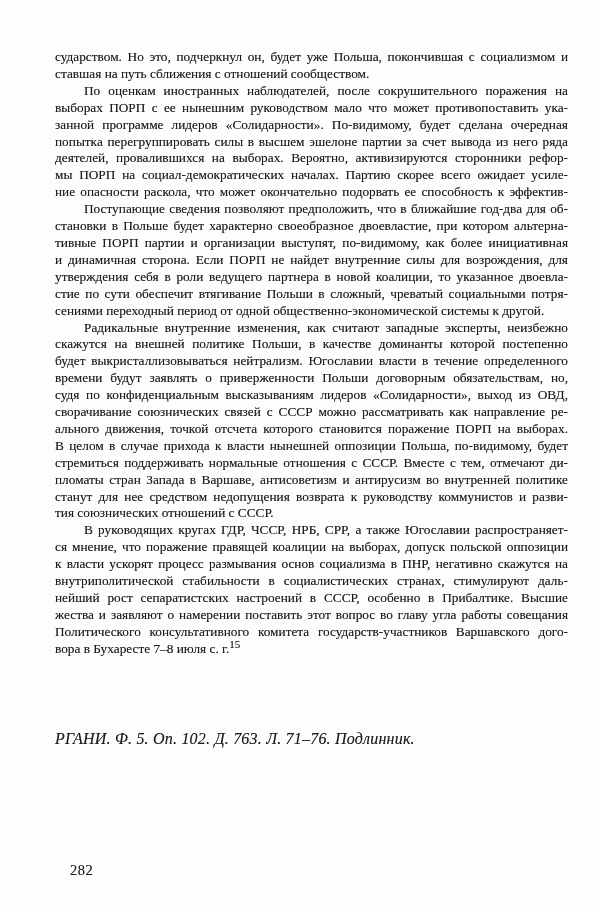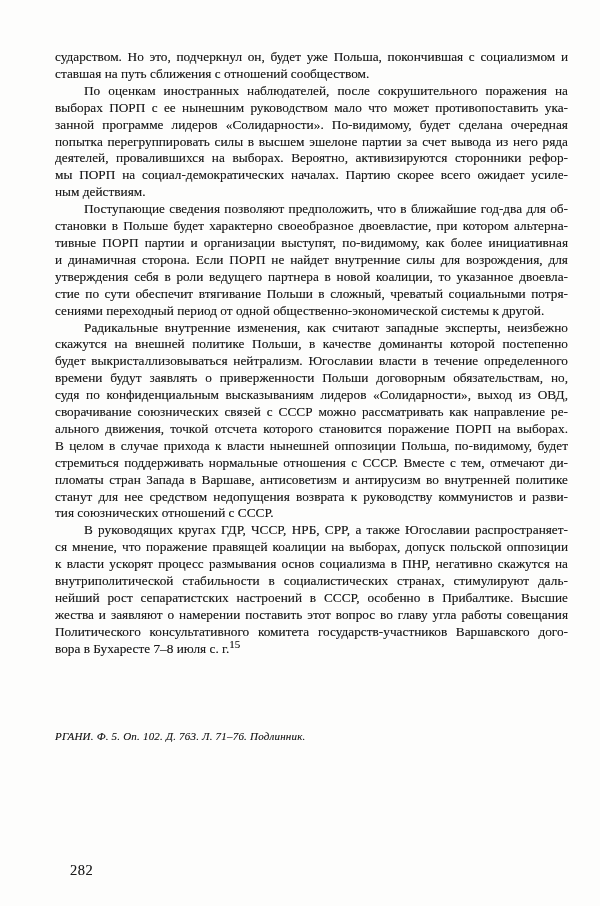--- a/index.html
+++ b/index.html
@@ -41,21 +41,21 @@
     font-size: 11px;
     line-height: 0;
     vertical-align: super;
   }
   .source-line {
     position: absolute;
     left: 55px;
     top: 730px;
     width: 513px;
     font-style: italic;
-    font-size: 11px;
+    font-size: 16px;
     letter-spacing: 0.2px;
     text-shadow: 0 0 0.4px rgba(20,20,20,0.45);
   }
   .page-number {
     position: absolute;
     left: 70px;
     top: 862px;
     font-size: 14.5px;
     letter-spacing: 0.5px;
     text-shadow: 0 0 0.4px rgba(20,20,20,0.45);
@@ -70,21 +70,21 @@
         <div class="line">сударством. Но это, подчеркнул он, будет уже Польша, покончившая с социализмом и</div>
         <div class="line last">ставшая на путь сближения с отношений сообществом.</div>
       </div>
       <div class="para">
         <div class="line indent">По оценкам иностранных наблюдателей, после сокрушительного поражения на</div>
         <div class="line">выборах ПОРП с ее нынешним руководством мало что может противопоставить ука-</div>
         <div class="line">занной программе лидеров «Солидарности». По-видимому, будет сделана очередная</div>
         <div class="line">попытка перегруппировать силы в высшем эшелоне партии за счет вывода из него ряда</div>
         <div class="line">деятелей, провалившихся на выборах. Вероятно, активизируются сторонники рефор-</div>
         <div class="line">мы ПОРП на социал-демократических началах. Партию скорее всего ожидает усиле-</div>
-        <div class="line last">ным действиям.</div>
+        <div class="line">ние опасности раскола, что может окончательно подорвать ее способность к эффектив-</div>
       </div>
       <div class="para">
         <div class="line indent">Поступающие сведения позволяют предположить, что в ближайшие год-два для об-</div>
         <div class="line">становки в Польше будет характерно своеобразное двоевластие, при котором альтерна-</div>
         <div class="line">тивные ПОРП партии и организации выступят, по-видимому, как более инициативная</div>
         <div class="line">и динамичная сторона. Если ПОРП не найдет внутренние силы для возрождения, для</div>
         <div class="line">утверждения себя в роли ведущего партнера в новой коалиции, то указанное двоевла-</div>
         <div class="line">стие по сути обеспечит втягивание Польши в сложный, чреватый социальными потря-</div>
         <div class="line last">сениями переходный период от одной общественно-экономической системы к другой.</div>
       </div>

